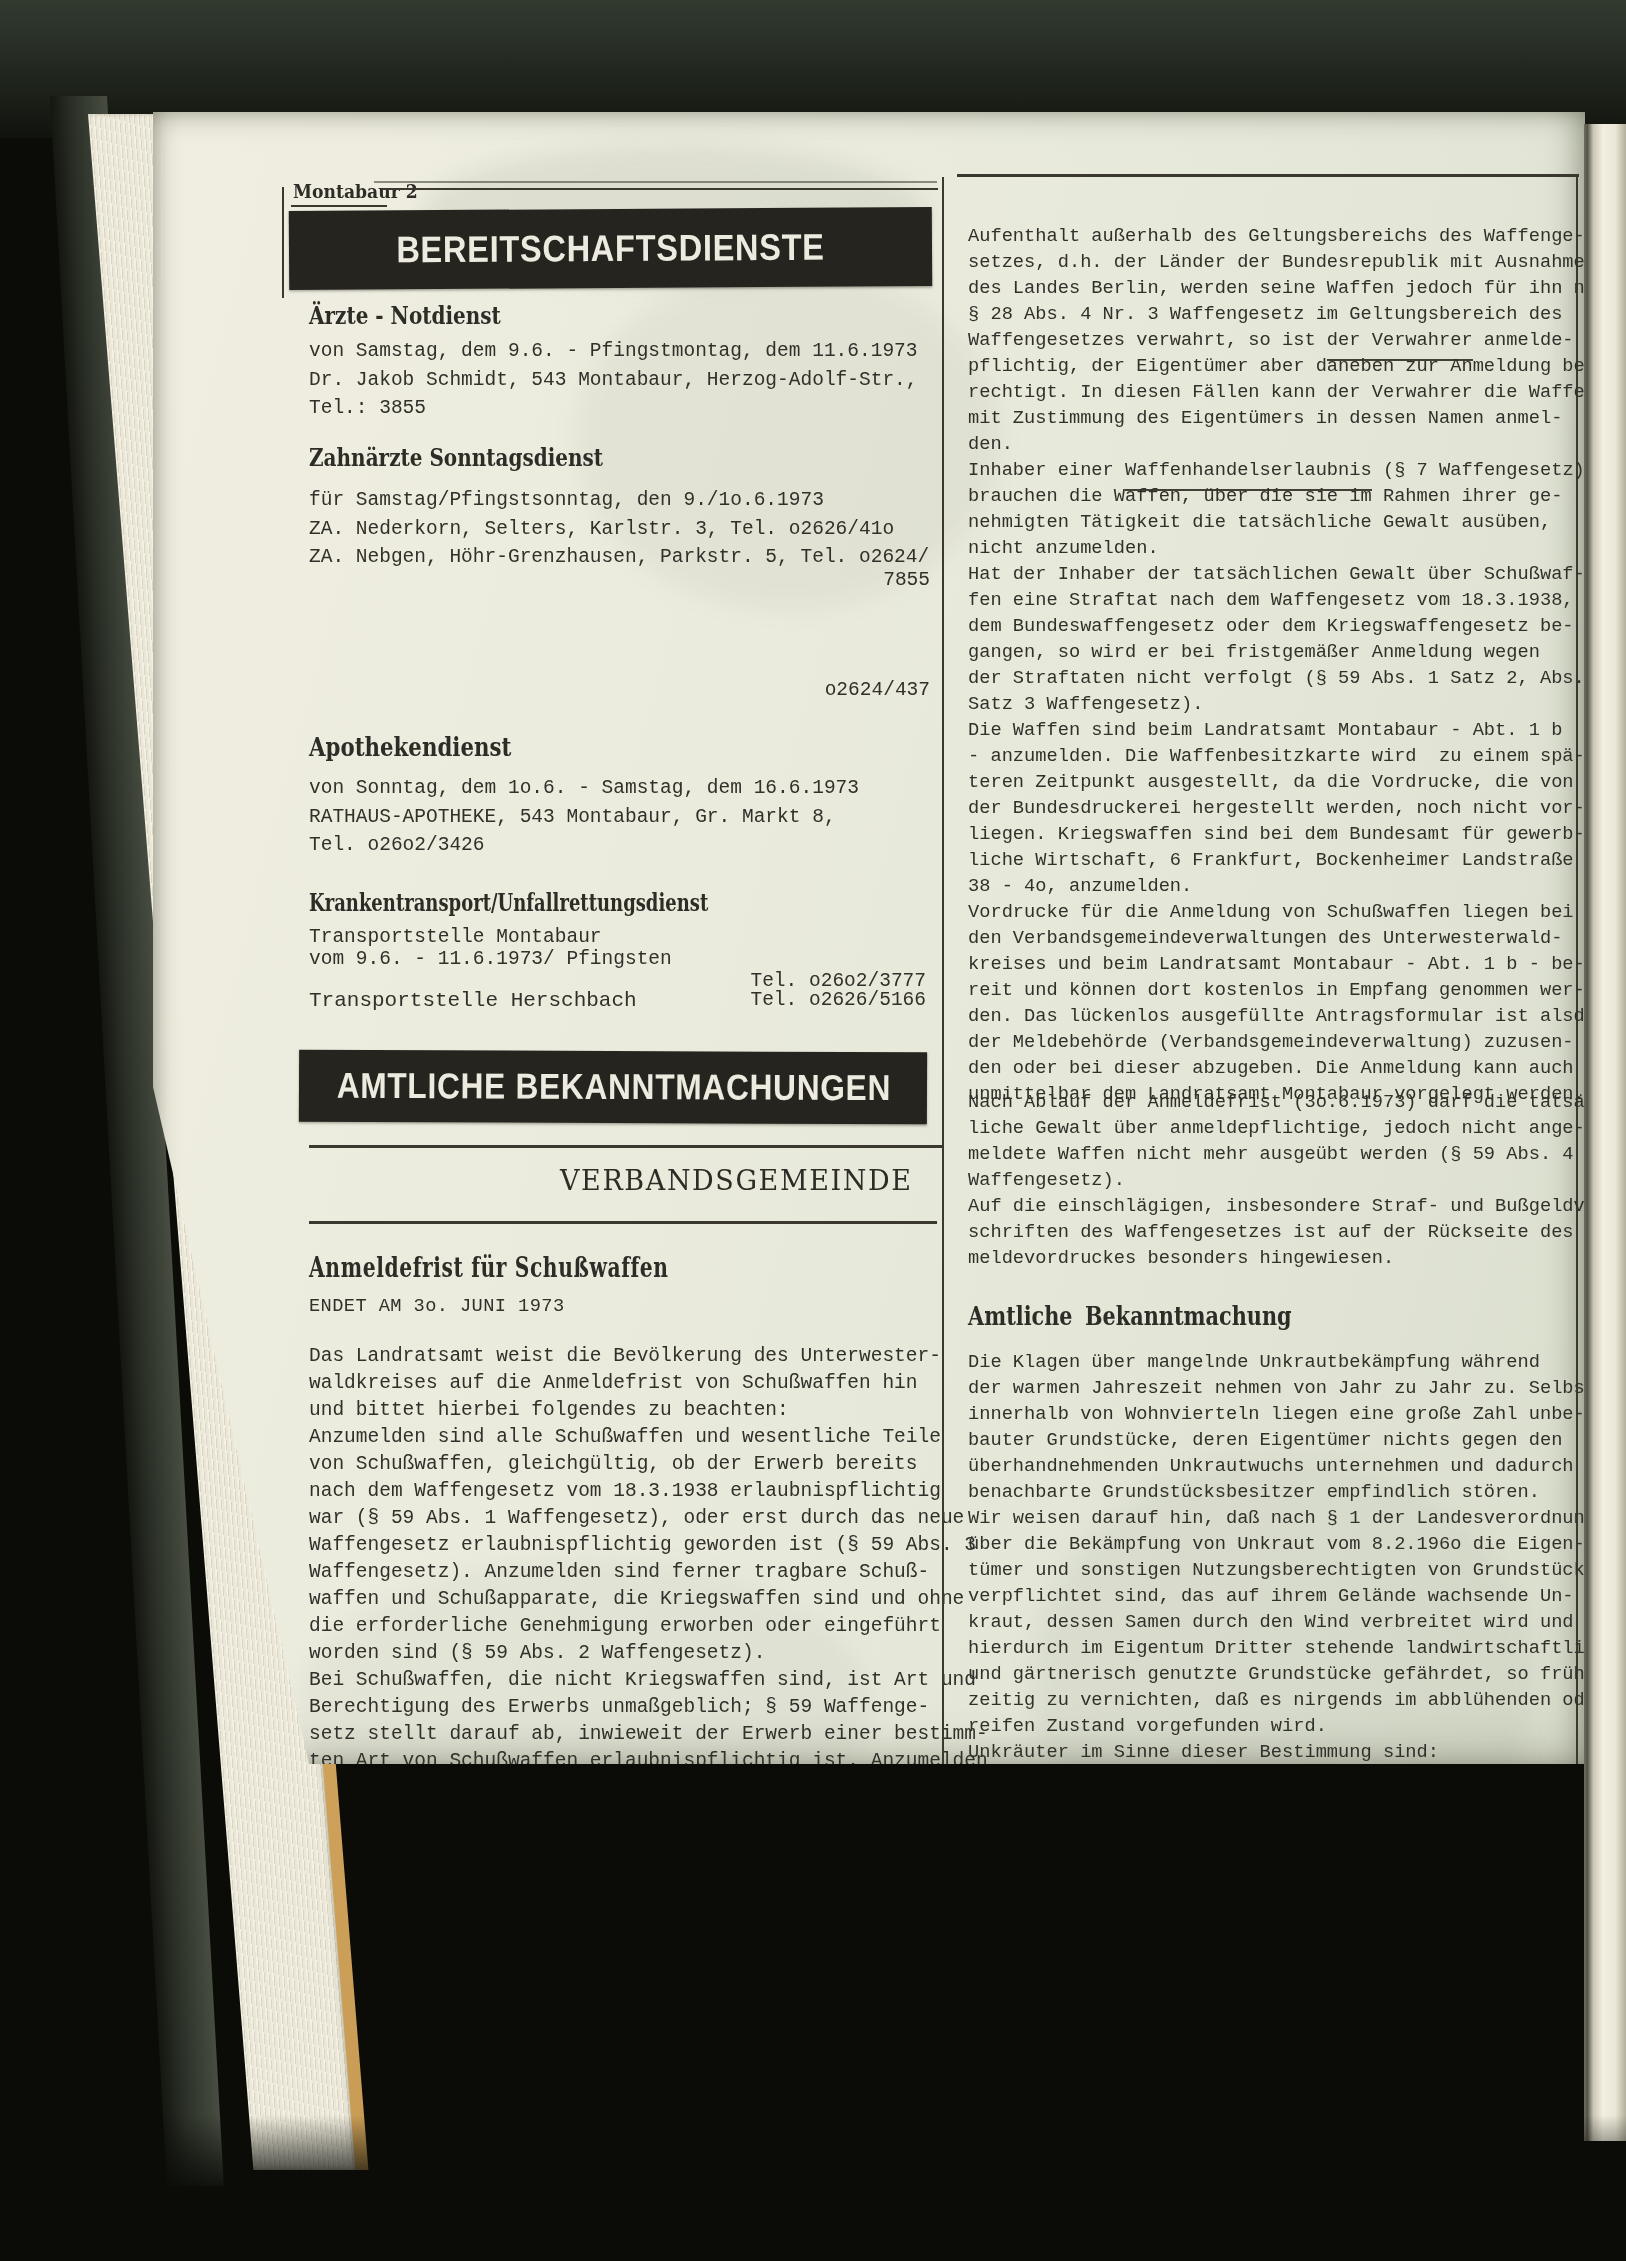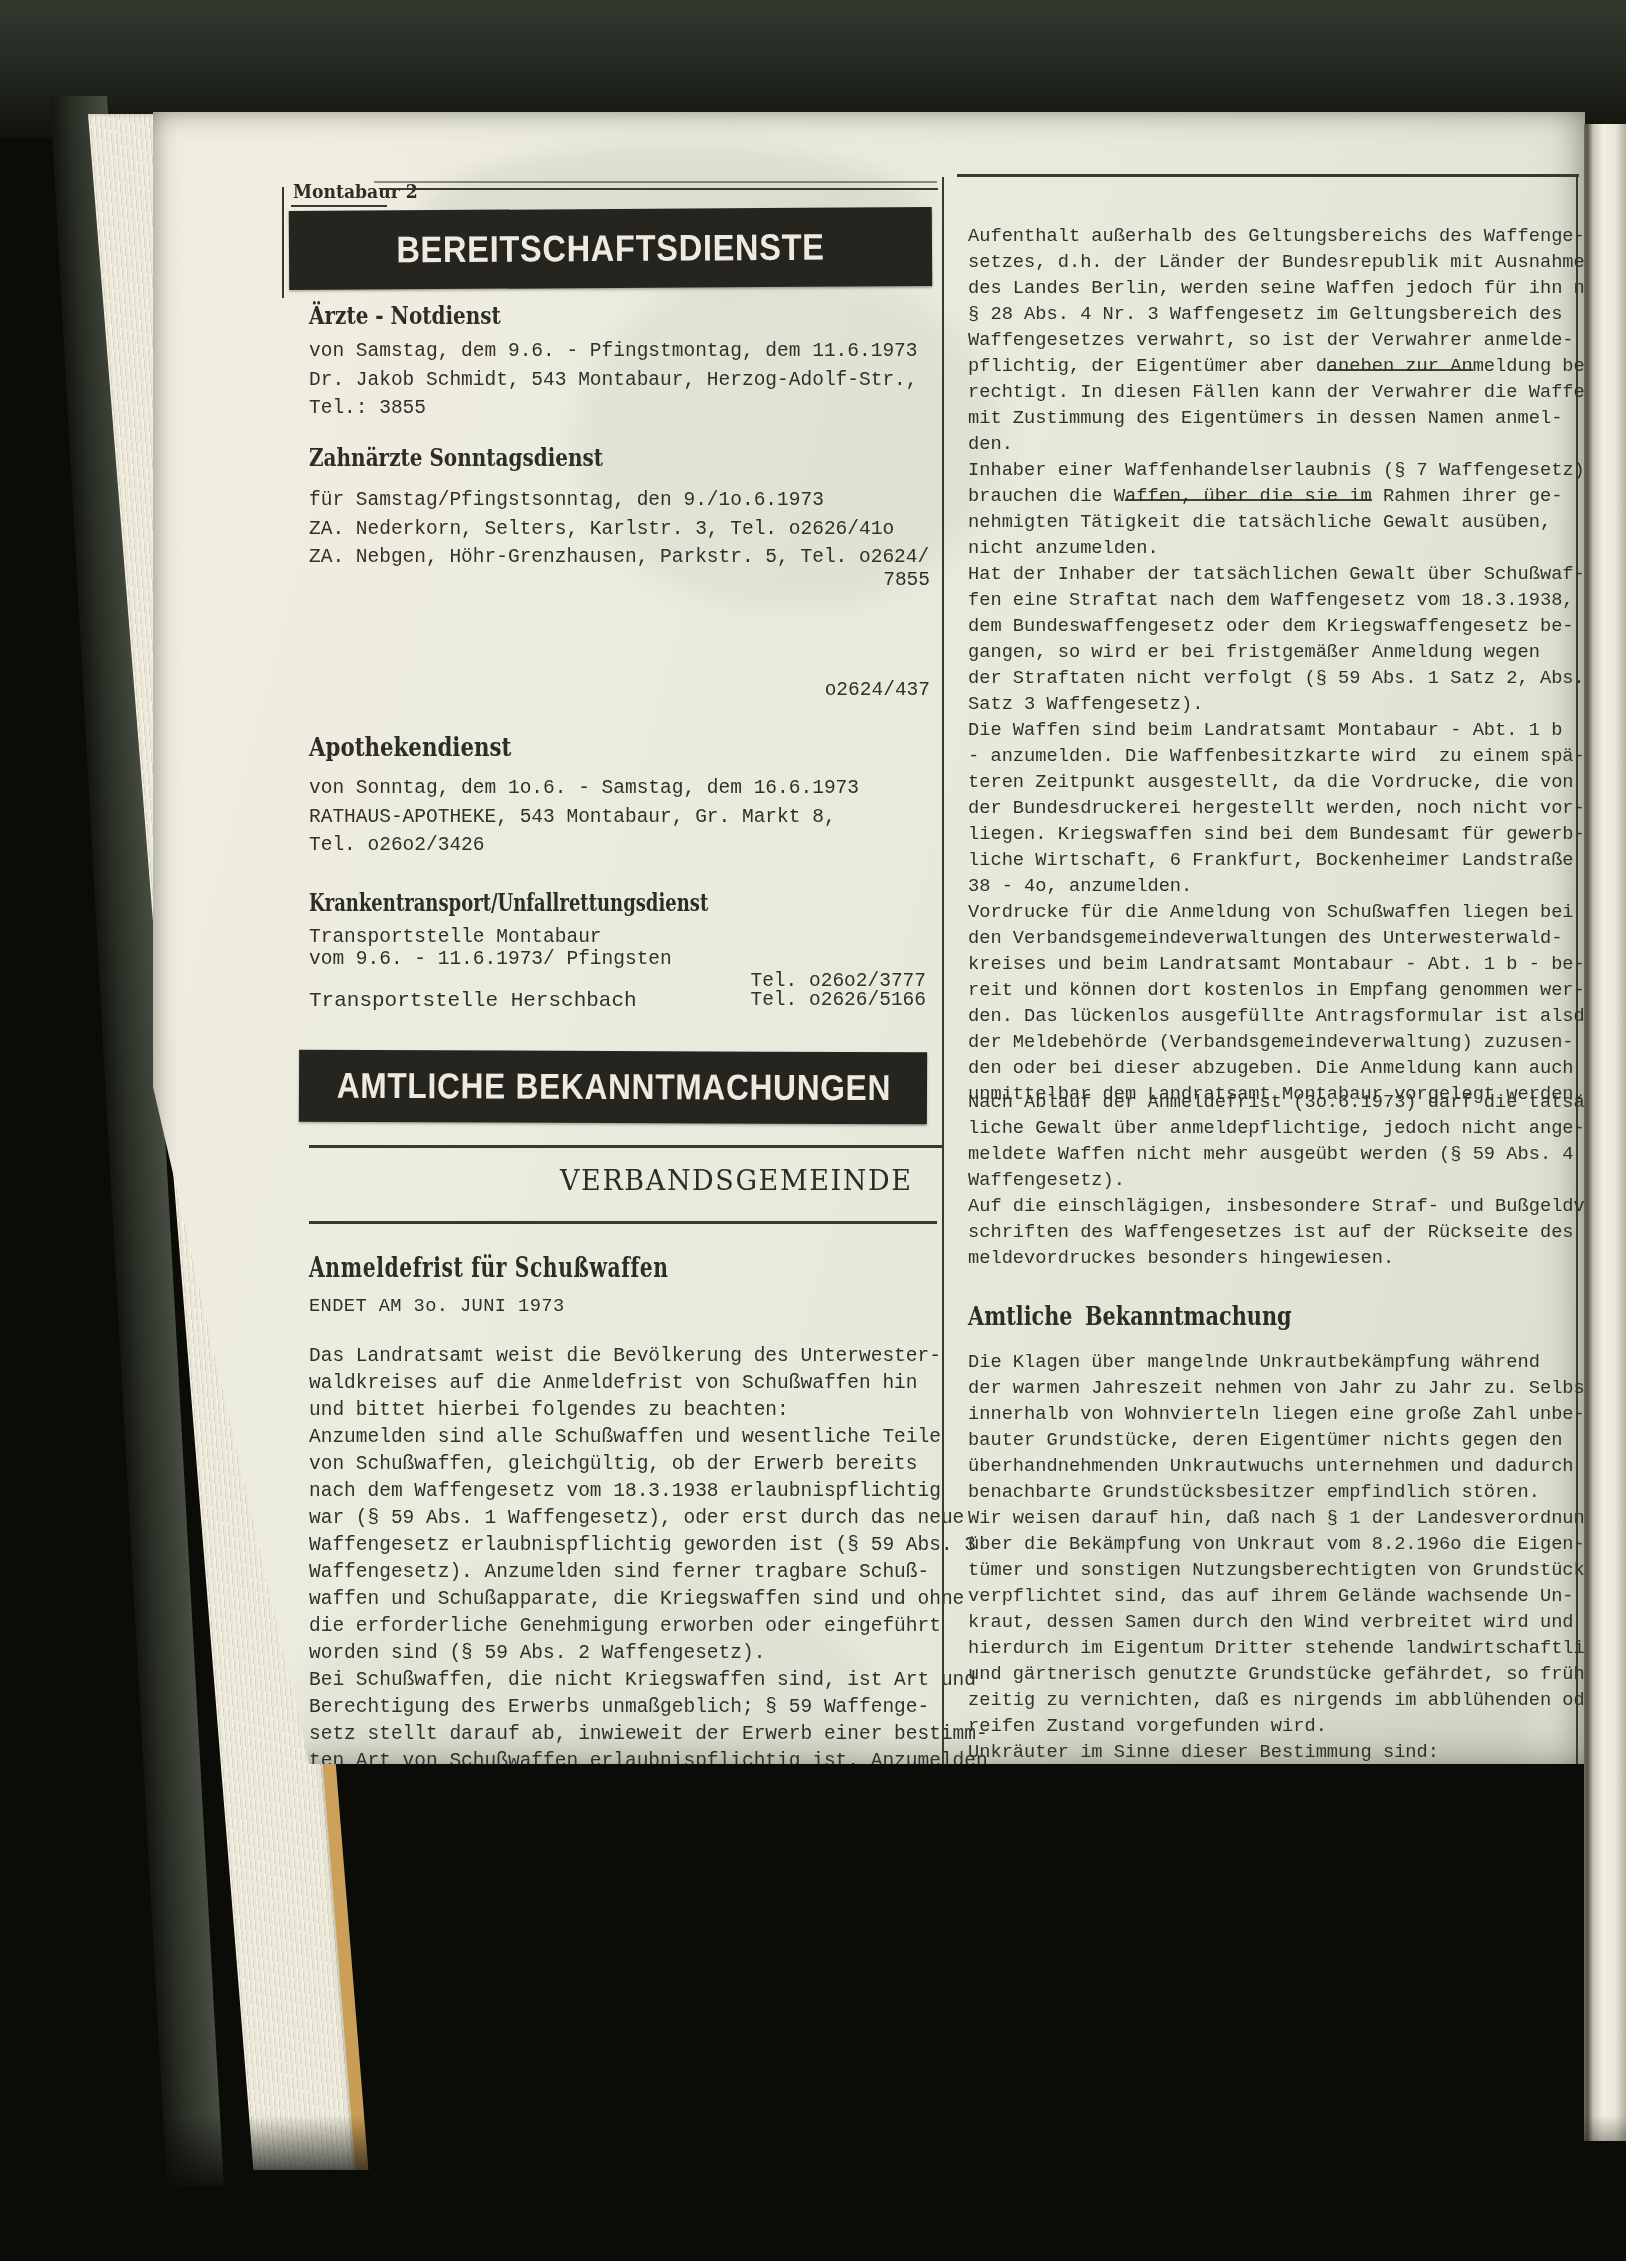--- a/index.html
+++ b/index.html
@@ -59,21 +59,21 @@
           transform-origin:0 50%;white-space:pre;color:#2e2c26;}
   .rule{background:#3a382f;}
   .vrule{background:#3a382f;}
   .banner{background:#26241e;box-shadow:0 1.6px 2.4px rgba(40,40,30,.35);}
   .banner span{
     display:block;text-align:center;color:#edebdf;
     font-family:"Liberation Sans",sans-serif;font-weight:bold;
     transform:scaleX(.88);transform-origin:50% 50%;
     letter-spacing:0.8px;white-space:pre;
   }
-  .uline{border-bottom:2.4px solid rgba(48,46,38,.9);padding-bottom:18px;}
+  .uline{border-bottom:2.4px solid rgba(48,46,38,.9);padding-bottom:8px;}
   .rightalign{text-align:right;}
   .flexrow{display:flex;justify-content:space-between;}
 </style>
 </head>
 <body>
 
 <div class="scene">
   <div class="top-glow"></div>
   <div class="cover-edge"></div>
   <div class="page-stack">

